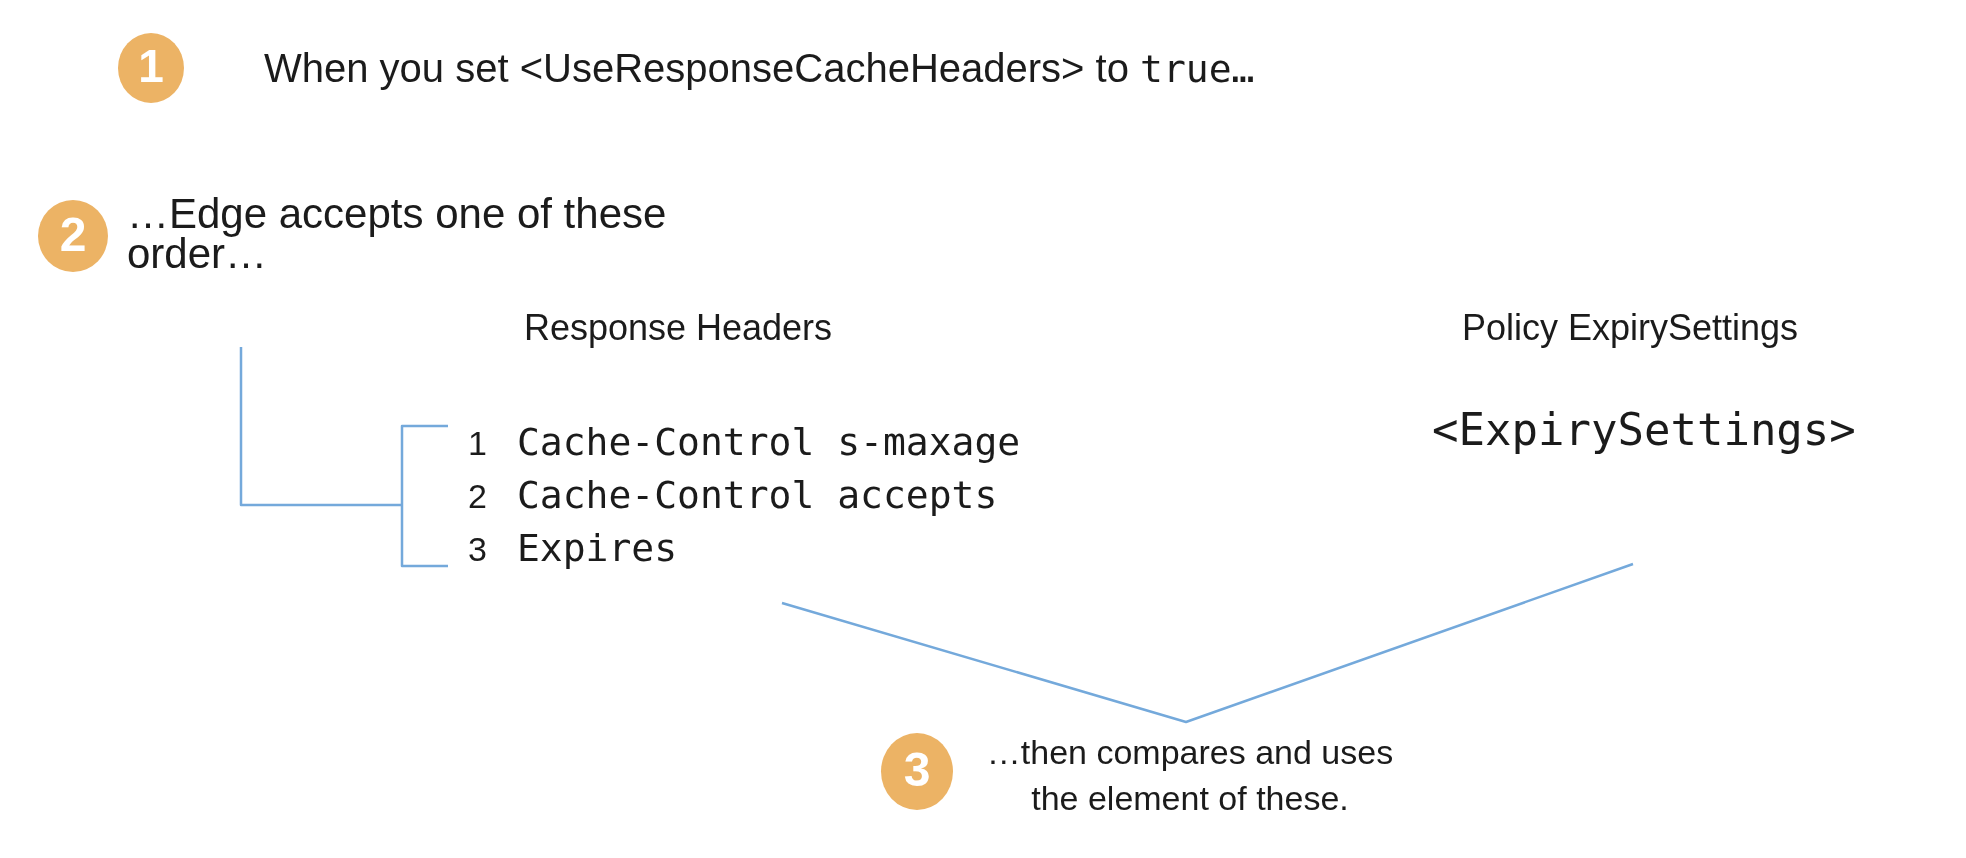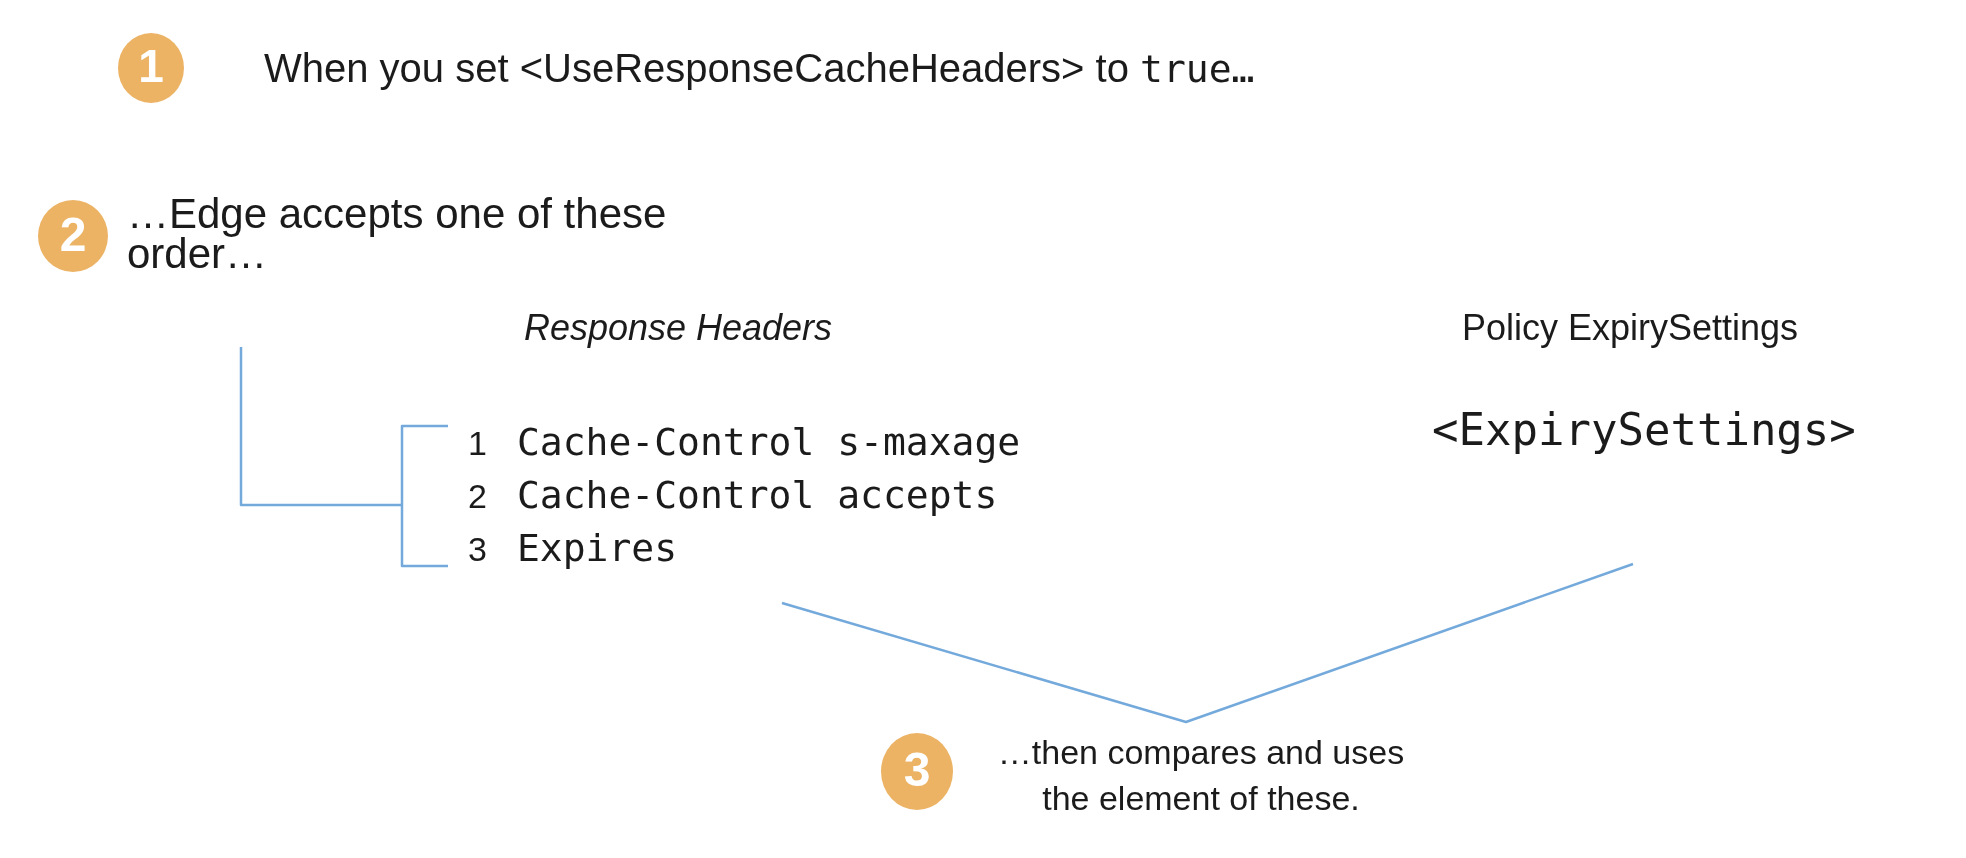--- a/index.html
+++ b/index.html
@@ -40,21 +40,21 @@
   #step2-badge { left: 38px;  top: 200px; width: 70px; height: 72px; font-size: 48px; }
   #step3-badge { left: 881px; top: 733px; width: 72px; height: 77px; font-size: 48px; }
 
   #step2-text {
     position: absolute; left: 127px; top: 194px;
     font-size: 42px; line-height: 40px;
   }
 
   #response-headers-title {
     position: absolute; left: 478px; top: 306px; width: 400px;
-    text-align: center; font-size: 36px; line-height: 44px; white-space: nowrap; font-style: italic;
+    text-align: center; font-size: 36px; line-height: 44px; white-space: nowrap;
   }
 
   .precedence-item {
     position: absolute; left: 468px;
     display: flex; align-items: baseline; gap: 30px;
     line-height: 44px; white-space: nowrap;
   }
   .precedence-item .rank { font-size: 34px; font-family: "Liberation Sans", sans-serif; }
   .precedence-item .hdr  { font-size: 38px; }
   #item-1 { top: 420px; }
@@ -69,21 +69,21 @@
     position: absolute; left: 1432px; top: 406px; width: 400px;
     text-align: center; font-size: 44px; line-height: 48px; white-space: nowrap;
   }
   #expiry-settings-label {
     position: absolute; left: 1415px; top: 466px; width: 400px;
     text-align: center; font-size: 33px; line-height: 42px;
   }
 
   #step3-text {
     position: absolute; left: 985px; top: 729px; width: 410px;
-    text-align: center; font-size: 34px; line-height: 46px; white-space: nowrap; margin-left: 11px;
+    text-align: center; font-size: 34px; line-height: 46px; white-space: nowrap;
   }
 
   #lines-layer {
     position: absolute; left: 0; top: 0; width: 1966px; height: 858px;
     pointer-events: none;
   }
   #lines-layer path {
     fill: none;
     stroke: #74a9db;
     stroke-width: 2.5;

